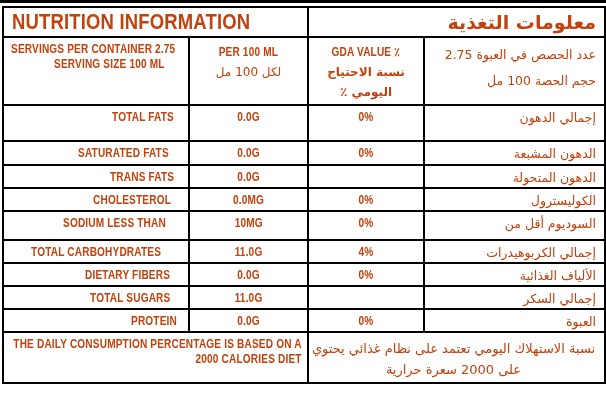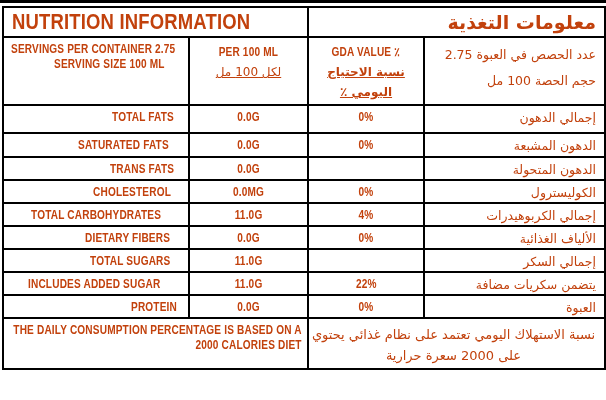--- a/index.html
+++ b/index.html
@@ -23,21 +23,21 @@
   .hdr-ar { font-family:"DejaVu Sans", sans-serif; direction:rtl; text-align:right;
             font-size:19px; font-weight:bold; vertical-align:middle; padding:1px 8px;border-radius:14px; }
   .lbl { font-size:12px; padding:4px 2px 2px 7px;text-align:right; }
   .lbl div { line-height:15px; }
   .val { font-size:12px; text-align:center; padding:4px 2px 2px 2px; }
   .val div { line-height:15px; }
   .sub2 div { line-height:20px; }
   .ar  { font-family:"DejaVu Sans", sans-serif; direction:rtl; text-align:right;
          font-size:12.5px; padding:4px 8px 2px 2px; }
   .ar2 div { line-height:26px; }
-  .ar-inline { font-family:"DejaVu Sans", sans-serif; direction:rtl; font-size:12px;text-decoration:underline; }
+  .ar-inline { font-family:"DejaVu Sans", sans-serif; direction:rtl; font-size:12px; }
   .bold { font-weight:bold; }
   .footer-en .cx { width:346px; white-space:normal; line-height:15px; }
   .footer-ar { text-align:center; line-height:21px; padding-top:5px; font-size:13px; }
 </style>
 </head>
 <body>
 
 <div class="page">
   <div class="topbar"></div>
 
@@ -69,21 +69,21 @@
       <td class="val sub2">
         <div><span class="cx cx-c">GDA VALUE ٪</span></div>
         <div class="ar-inline bold">نسبة الاحتياج اليومي ٪</div>
       </td>
       <td class="ar ar2">
         <div>عدد الحصص في العبوة 2.75</div>
         <div>حجم الحصة 100 مل</div>
       </td>
     </tr>
 
-    <tr style="height:28px">
+    <tr style="height:36px">
       <td class="lbl"><span class="cx cx-l">TOTAL FATS</span></td>
       <td class="val"><span class="cx cx-c">0.0G</span></td>
       <td class="val"><span class="cx cx-c">0%</span></td>
       <td class="ar">إجمالي الدهون</td>
     </tr>
     <tr style="height:24px">
       <td class="lbl"><span class="cx cx-l">SATURATED FATS</span></td>
       <td class="val"><span class="cx cx-c">0.0G</span></td>
       <td class="val"><span class="cx cx-c">0%</span></td>
       <td class="ar">الدهون المشبعة</td>
@@ -93,43 +93,43 @@
       <td class="val"><span class="cx cx-c">0.0G</span></td>
       <td class="val"><span class="cx cx-c"></span></td>
       <td class="ar">الدهون المتحولة</td>
     </tr>
     <tr style="height:16px">
       <td class="lbl"><span class="cx cx-l">CHOLESTEROL</span></td>
       <td class="val"><span class="cx cx-c">0.0MG</span></td>
       <td class="val"><span class="cx cx-c">0%</span></td>
       <td class="ar">الكوليسترول</td>
     </tr>
+    <tr style="height:29px">
+      <td class="lbl"><span class="cx cx-l">SODIUM LESS THAN</span></td>
+      <td class="val"><span class="cx cx-c">10MG</span></td>
+      <td class="val"><span class="cx cx-c">0%</span></td>
+      <td class="ar">السوديوم أقل من</td>
+    </tr>
     <tr style="height:22px">
       <td class="lbl"><span class="cx cx-l">TOTAL CARBOHYDRATES</span></td>
       <td class="val"><span class="cx cx-c">11.0G</span></td>
       <td class="val"><span class="cx cx-c">4%</span></td>
       <td class="ar">إجمالي الكربوهيدرات</td>
     </tr>
     <tr style="height:20px">
       <td class="lbl"><span class="cx cx-l">DIETARY FIBERS</span></td>
       <td class="val"><span class="cx cx-c">0.0G</span></td>
       <td class="val"><span class="cx cx-c">0%</span></td>
       <td class="ar">الألياف الغذائية</td>
     </tr>
     <tr style="height:22px">
       <td class="lbl"><span class="cx cx-l">TOTAL SUGARS</span></td>
       <td class="val"><span class="cx cx-c">11.0G</span></td>
       <td class="val"><span class="cx cx-c"></span></td>
       <td class="ar">إجمالي السكر</td>
-    </tr>
-    <tr style="height:20px">
-      <td class="lbl"><span class="cx cx-l">INCLUDES ADDED SUGAR</span></td>
-      <td class="val"><span class="cx cx-c">11.0G</span></td>
-      <td class="val"><span class="cx cx-c">22%</span></td>
-      <td class="ar">يتضمن سكريات مضافة</td>
     </tr>
     <tr style="height:22px">
       <td class="lbl"><span class="cx cx-l">PROTEIN</span></td>
       <td class="val"><span class="cx cx-c">0.0G</span></td>
       <td class="val"><span class="cx cx-c">0%</span></td>
       <td class="ar">العبوة</td>
     </tr>
 
     <tr style="height:48px">
       <td colspan="2" class="lbl footer-en">

